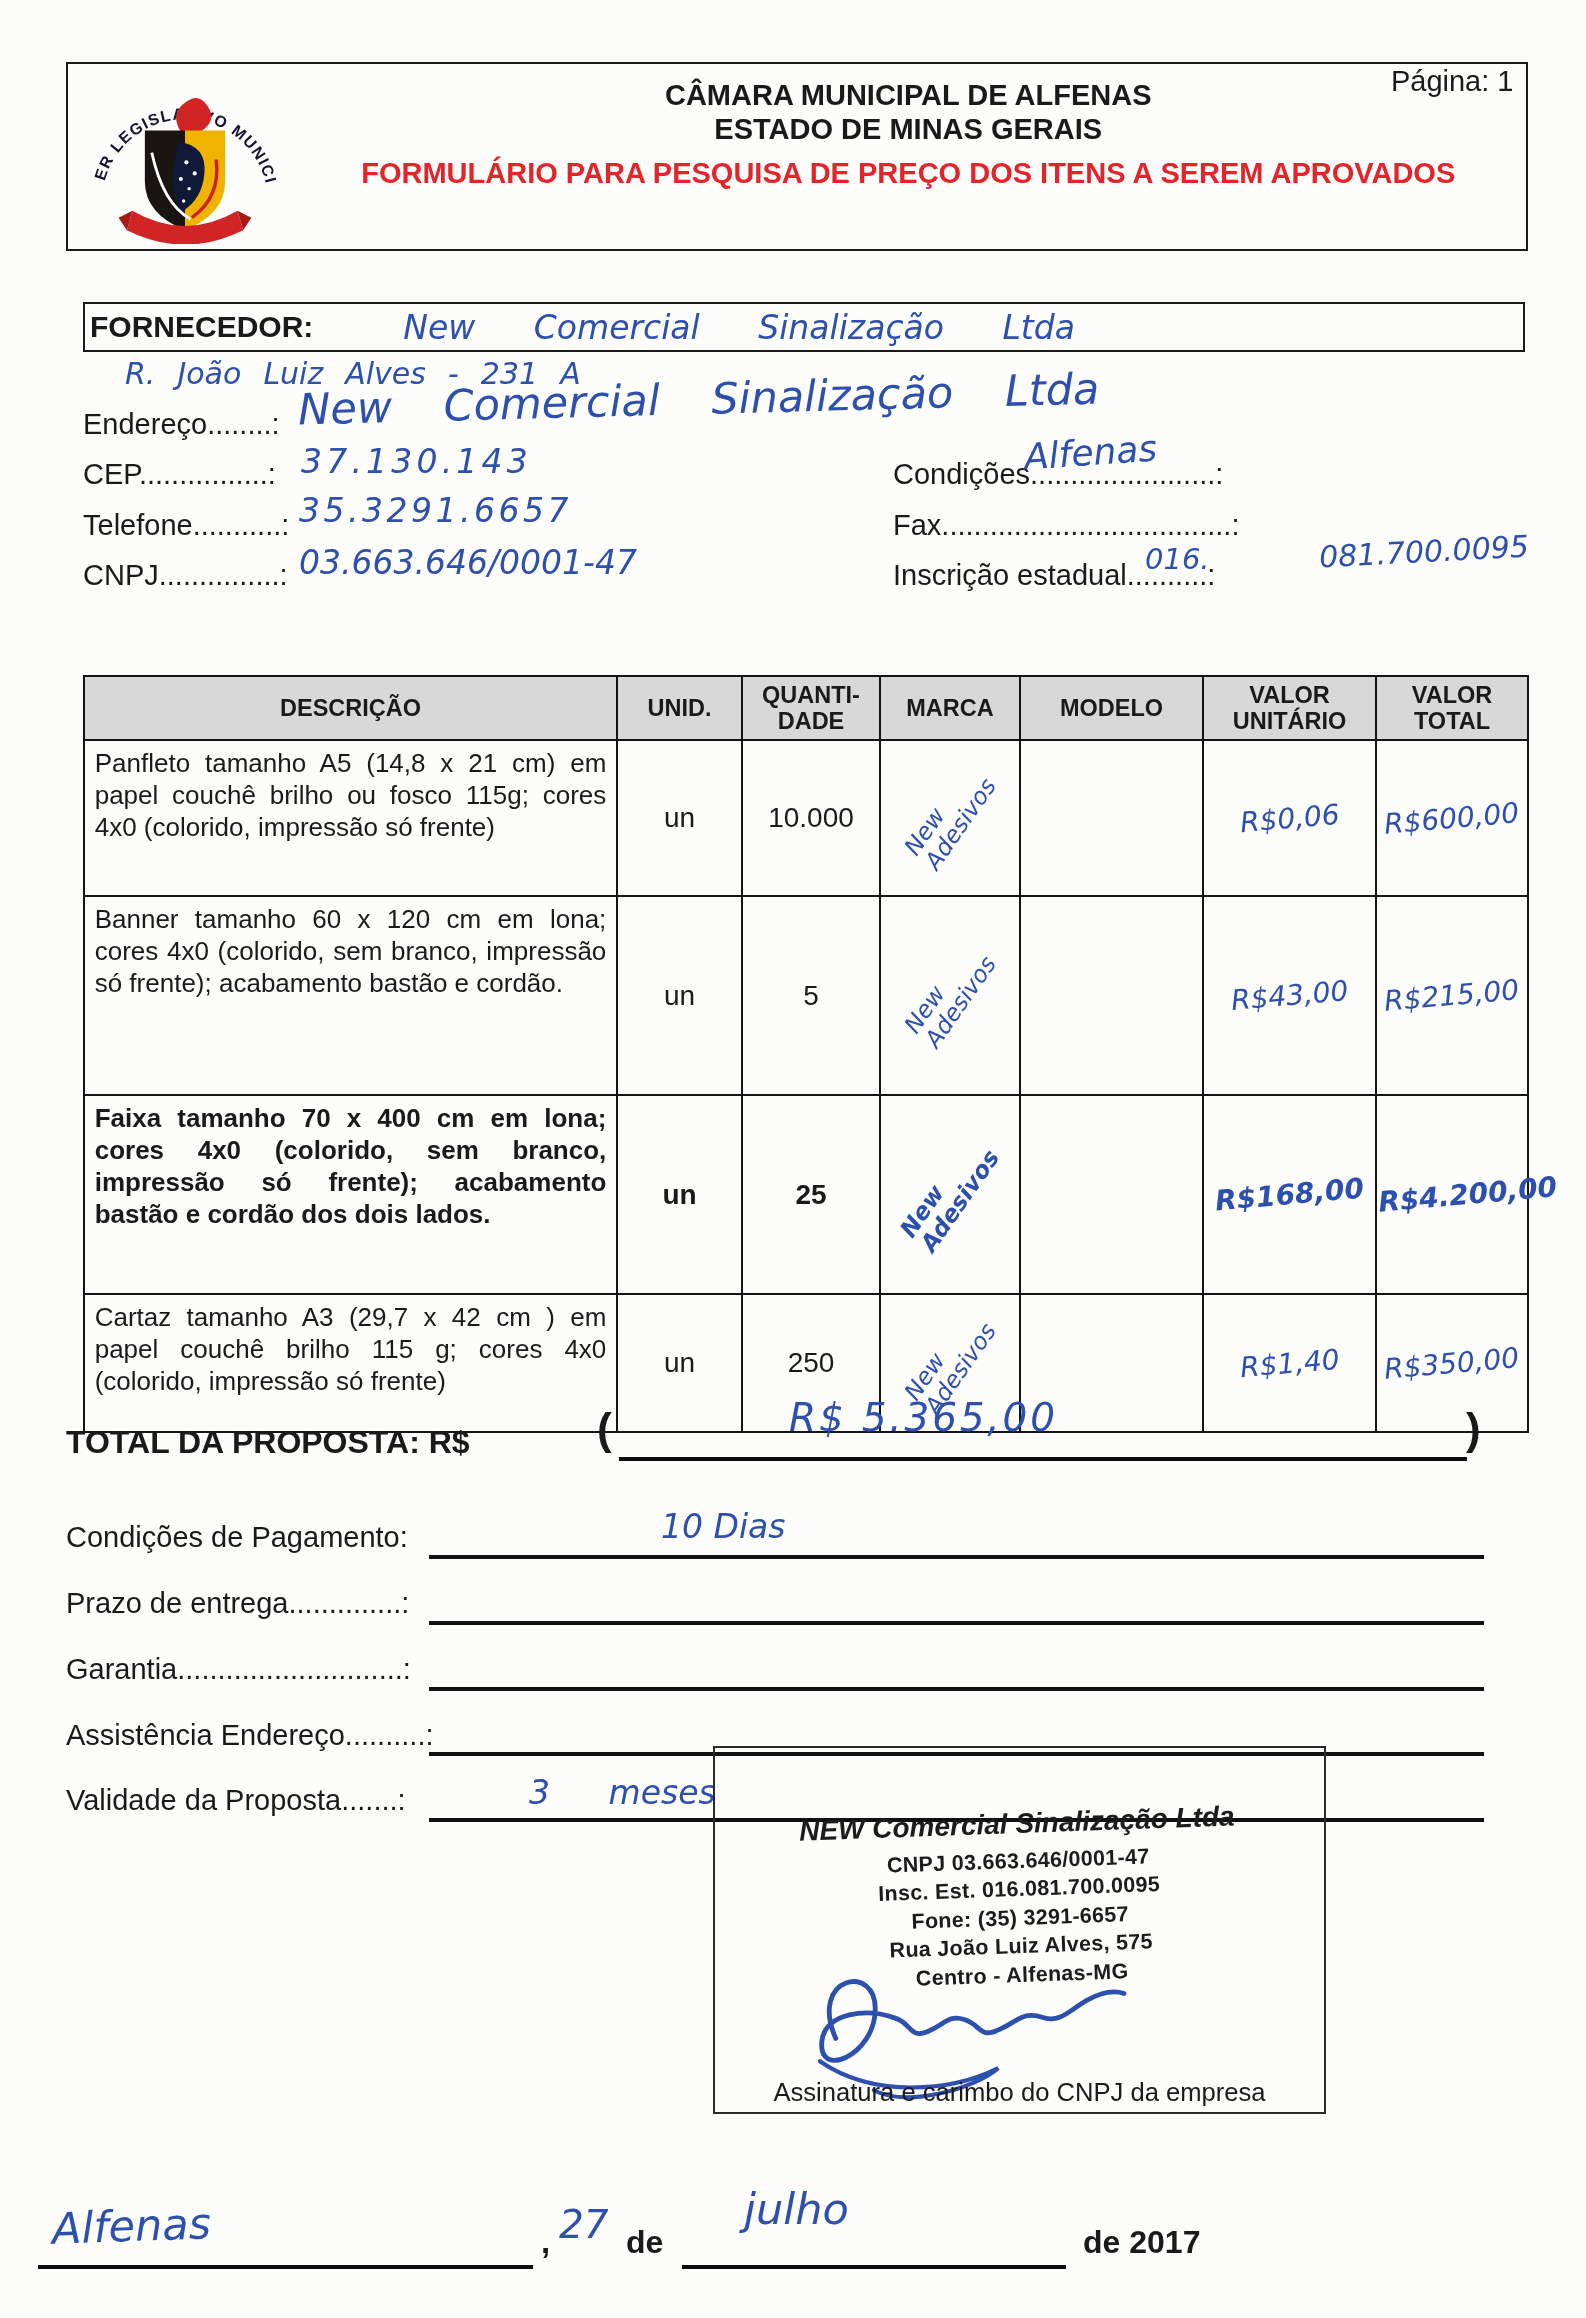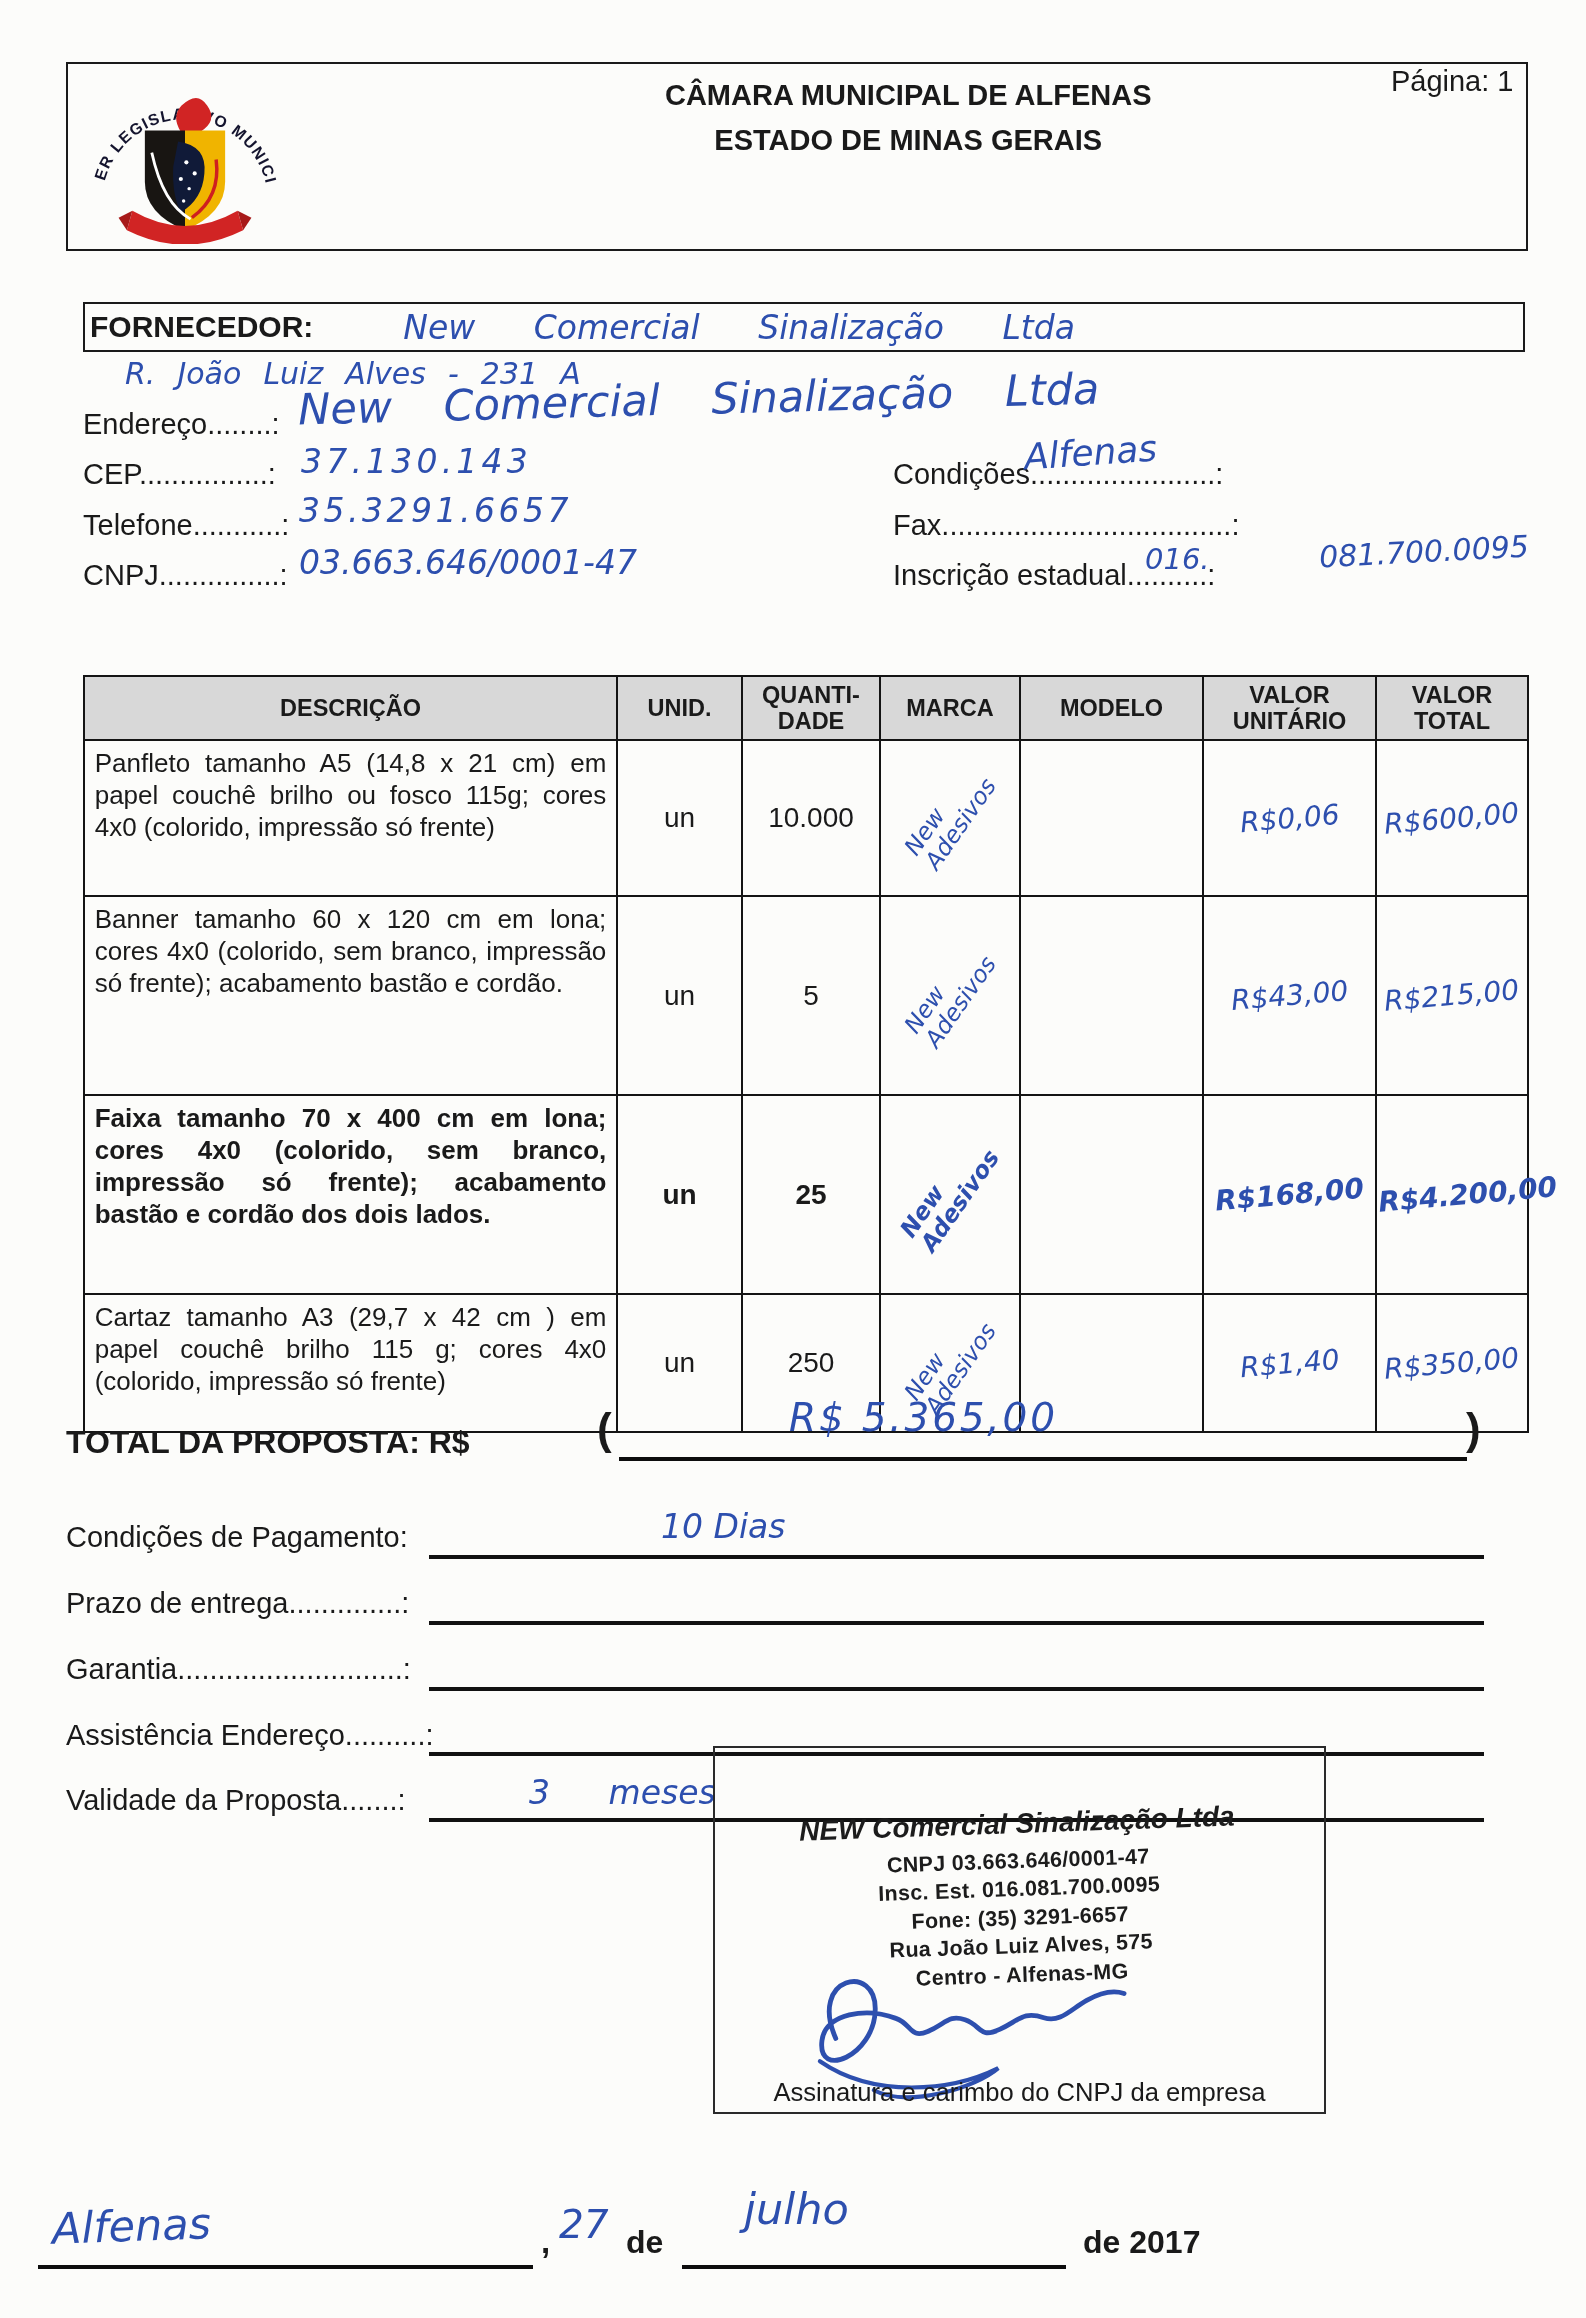--- a/index.html
+++ b/index.html
@@ -12,21 +12,21 @@
     position:relative;width:1586px;height:2319px;background:var(--paper);
     font-family:"Liberation Sans",sans-serif;color:#1a1a1a;overflow:hidden;
   }
   
   .header-box{position:absolute;left:66px;top:62px;width:1462px;height:189px;
     border:2.8px solid #1a1a1a;box-sizing:border-box;}
   .pagina{position:absolute;top:1.4px;right:12.5px;font-size:29px;}
   .logo{position:absolute;left:12.5px;top:7px;width:208px;height:173px;}
   .titles{position:absolute;left:228px;right:5.5px;top:15px;text-align:center;font-weight:bold;}
   .t1,.t2{font-size:29px;}
-  .t2{margin-top:12px;}
+  .t2{margin-top:1px;}
   .t3{font-size:29px;color:var(--red);margin-top:11px;}
   
   .hw{font-family:"DejaVu Sans",sans-serif;font-style:italic;color:var(--ink);white-space:nowrap;}
   
   .fornecedor-box{position:absolute;left:83px;top:302px;width:1442px;height:50px;
     border:2.8px solid #1a1a1a;box-sizing:border-box;display:flex;align-items:center;padding-left:5px;}
   .fornecedor-label{font-weight:bold;font-size:30px;}
   .fornecedor-value{margin-left:90px;font-size:33px;word-spacing:48px;}
   .street-note{position:absolute;left:125px;top:356px;font-size:30px;word-spacing:12.5px;}
   
@@ -105,20 +105,21 @@
         <path d="M 45 -22 Q 52 32 10 62" stroke="#cf1f1f" stroke-width="5" fill="none"></path>
         <path d="M -76 52 Q 0 96 76 52 L 84 80 Q 0 122 -84 80 Z" fill="#d12424"></path>
         <path d="M -84 80 L -96 62 L -76 52 Z" fill="#a81a1a"></path>
         <path d="M 84 80 L 96 62 L 76 52 Z" fill="#a81a1a"></path>
       </g>
     </svg>
 
     <div class="titles">
       <div class="t1">CÂMARA MUNICIPAL DE ALFENAS</div>
       <div class="t2">ESTADO DE MINAS GERAIS</div>
+      <div class="t3">FORMULÁRIO PARA PESQUISA DE PREÇO DOS ITENS A SEREM  APROVADOS</div>
     </div>
   </div>
 
   <div class="fornecedor-box">
     <span class="fornecedor-label">FORNECEDOR:</span>
     <span class="fornecedor-value hw">New Comercial Sinalização Ltda</span>
   </div>
   <div class="street-note hw">R. João Luiz Alves - 231 A</div>
 
   <div class="flabel" style="left:83px;top:408px;">Endereço........:</div>

